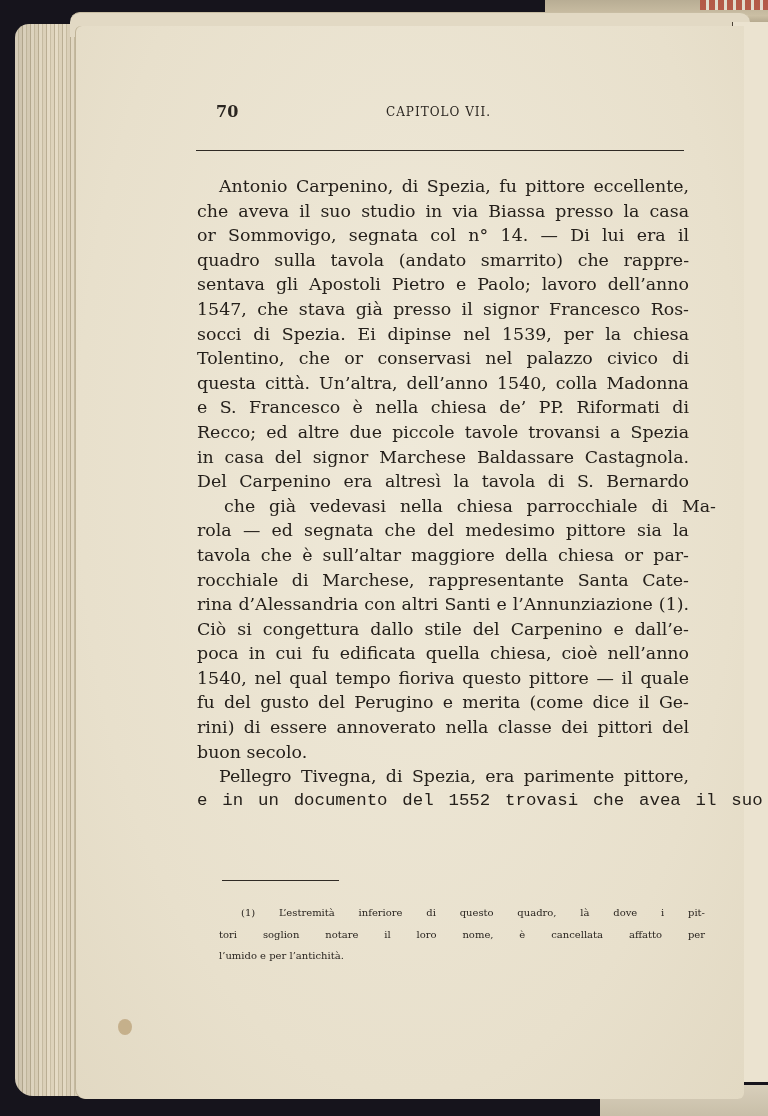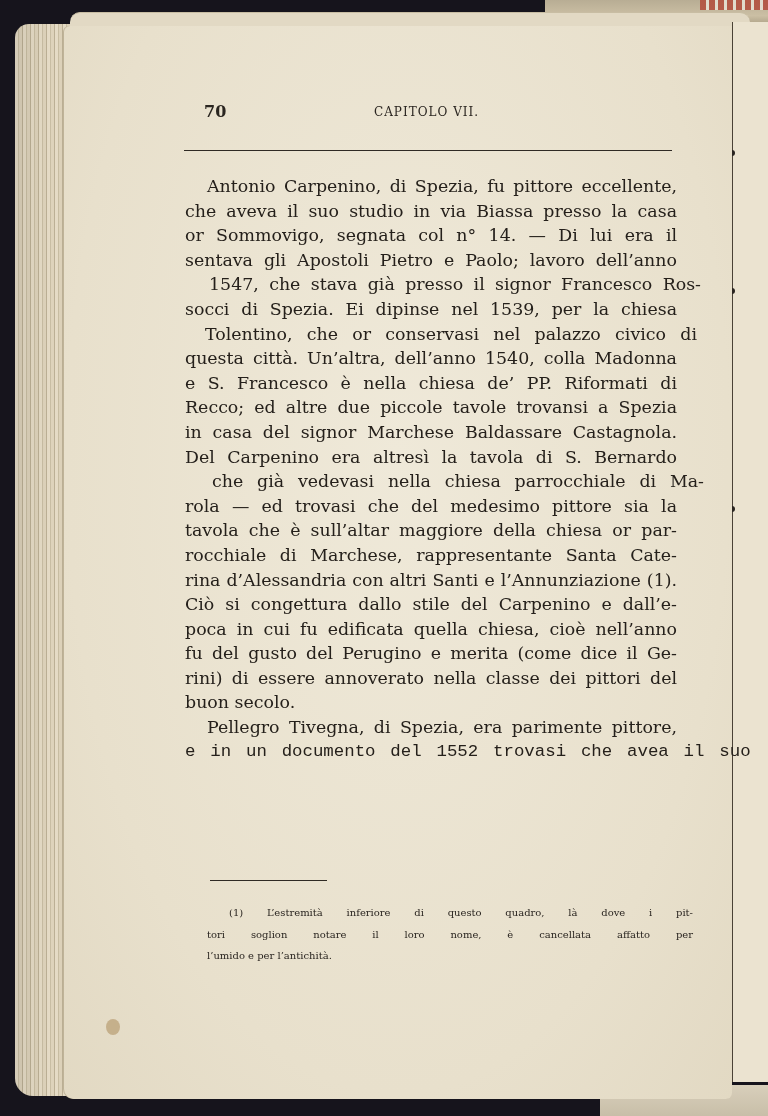--- a/index.html
+++ b/index.html
@@ -42,21 +42,21 @@
       border-top: 1px solid #c8bda3;
     }
     
     .next-page {
       position: absolute; left: 732px; top: 22px; width: 36px; height: 1060px;
       background: #ebe3d0;
       border-left: 1px solid #4a4236;
     }
     
     .page {
-      position: absolute; left: 64px; top: 26px; width: 668px; height: 1073px;
+      position: absolute; left: 76px; top: 26px; width: 668px; height: 1073px;
       background: #ebe4d2;
       background-image:
         radial-gradient(ellipse at 50% 40%, #efe9d9 0%, #e8e0cc 70%, #e2d9c3 100%);
       border-radius: 6px 0 6px 10px;
       box-shadow: -1px 0 0 #bfb398;
       color: #2a2520;
     }
     .stain {
       position: absolute; left: 42px; top: 993px; width: 14px; height: 16px;
       border-radius: 50%; background: #b89c72; opacity: .7;
@@ -115,36 +115,38 @@
     <div class="running-head">
       <span class="page-number">70</span>
       <span class="chapter-title">CAPITOLO VII.</span>
     </div>
     <div class="head-rule"></div>
 
     <div class="body-text">
       <span class="line indent" style="word-spacing: 2.91px;">Antonio Carpenino, di Spezia, fu pittore eccellente,</span>
       <span class="line" style="word-spacing: 4.6px;">che aveva il suo studio in via Biassa presso la casa</span>
       <span class="line" style="word-spacing: 6.77px;">or Sommovigo, segnata col n° 14. — Di lui era il</span>
+      <span class="line" style="word-spacing: 9.14px;">quadro sulla tavola (andato smarrito) che rappre-</span>
       <span class="line" style="word-spacing: 5.4px;">sentava gli Apostoli Pietro e Paolo; lavoro dell’anno</span>
-      <span class="line" style="word-spacing: 4.87px; margin-left: 24px;">1547, che stava già presso il signor Francesco Ros-</span>
+      <span class="line" style="word-spacing: 4.87px;">1547, che stava già presso il signor Francesco Ros-</span>
       <span class="line" style="word-spacing: 6.28px;">socci di Spezia. Ei dipinse nel 1539, per la chiesa</span>
-      <span class="line" style="word-spacing: 8.75px; margin-left: 20px;">Tolentino, che or conservasi nel palazzo civico di</span>
+      <span class="line" style="word-spacing: 8.75px;">Tolentino, che or conservasi nel palazzo civico di</span>
       <span class="line" style="word-spacing: 3.48px;">questa città. Un’altra, dell’anno 1540, colla Madonna</span>
       <span class="line" style="word-spacing: 6.92px;">e S. Francesco è nella chiesa de’ PP. Riformati di</span>
       <span class="line" style="word-spacing: 4.57px;">Recco; ed altre due piccole tavole trovansi a Spezia</span>
       <span class="line" style="word-spacing: 5.32px;">in casa del signor Marchese Baldassare Castagnola.</span>
       <span class="line" style="word-spacing: 6.91px;">Del Carpenino era altresì la tavola di S. Bernardo</span>
       <span class="line" style="word-spacing: 8.27px; margin-left: 27px;">che già vedevasi nella chiesa parrocchiale di Ma-</span>
-      <span class="line" style="word-spacing: 5.28px;">rola — ed trovasi che del medesimo pittore sia la</span>
+      <span class="line" style="word-spacing: 5.28px;">rola — ed segnata che del medesimo pittore sia la</span>
       <span class="line" style="word-spacing: 4.63px;">tavola che è sull’altar maggiore della chiesa or par-</span>
       <span class="line" style="word-spacing: 7.58px;">rocchiale di Marchese, rappresentante Santa Cate-</span>
       <span class="line" style="word-spacing: 0.44px;">rina d’Alessandria con altri Santi e l’Annunziazione (1).</span>
       <span class="line" style="word-spacing: 5.42px;">Ciò si congettura dallo stile del Carpenino e dall’e-</span>
       <span class="line" style="word-spacing: 4.49px;">poca in cui fu edificata quella chiesa, cioè nell’anno</span>
+      <span class="line" style="word-spacing: 2.2px;">1540, nel qual tempo fioriva questo pittore — il quale</span>
       <span class="line" style="word-spacing: 3.73px;">fu del gusto del Perugino e merita (come dice il Ge-</span>
       <span class="line" style="word-spacing: 3.92px;">rini) di essere annoverato nella classe dei pittori del</span>
       <span class="line last">buon secolo.</span>
       <span class="line indent" style="word-spacing: 3.87px;">Pellegro Tivegna, di Spezia, era parimente pittore,</span>
       <span class="line" style="word-spacing: 4.38px; font-family: Liberation Mono, monospace;">e in un documento del 1552 trovasi che avea il suo</span>
     </div>
 
     <div class="foot-rule"></div>
     <div class="footnote">
       <span class="line indent" style="word-spacing: 9.47px;">(1) L’estremità inferiore di questo quadro, là dove i pit-</span>

